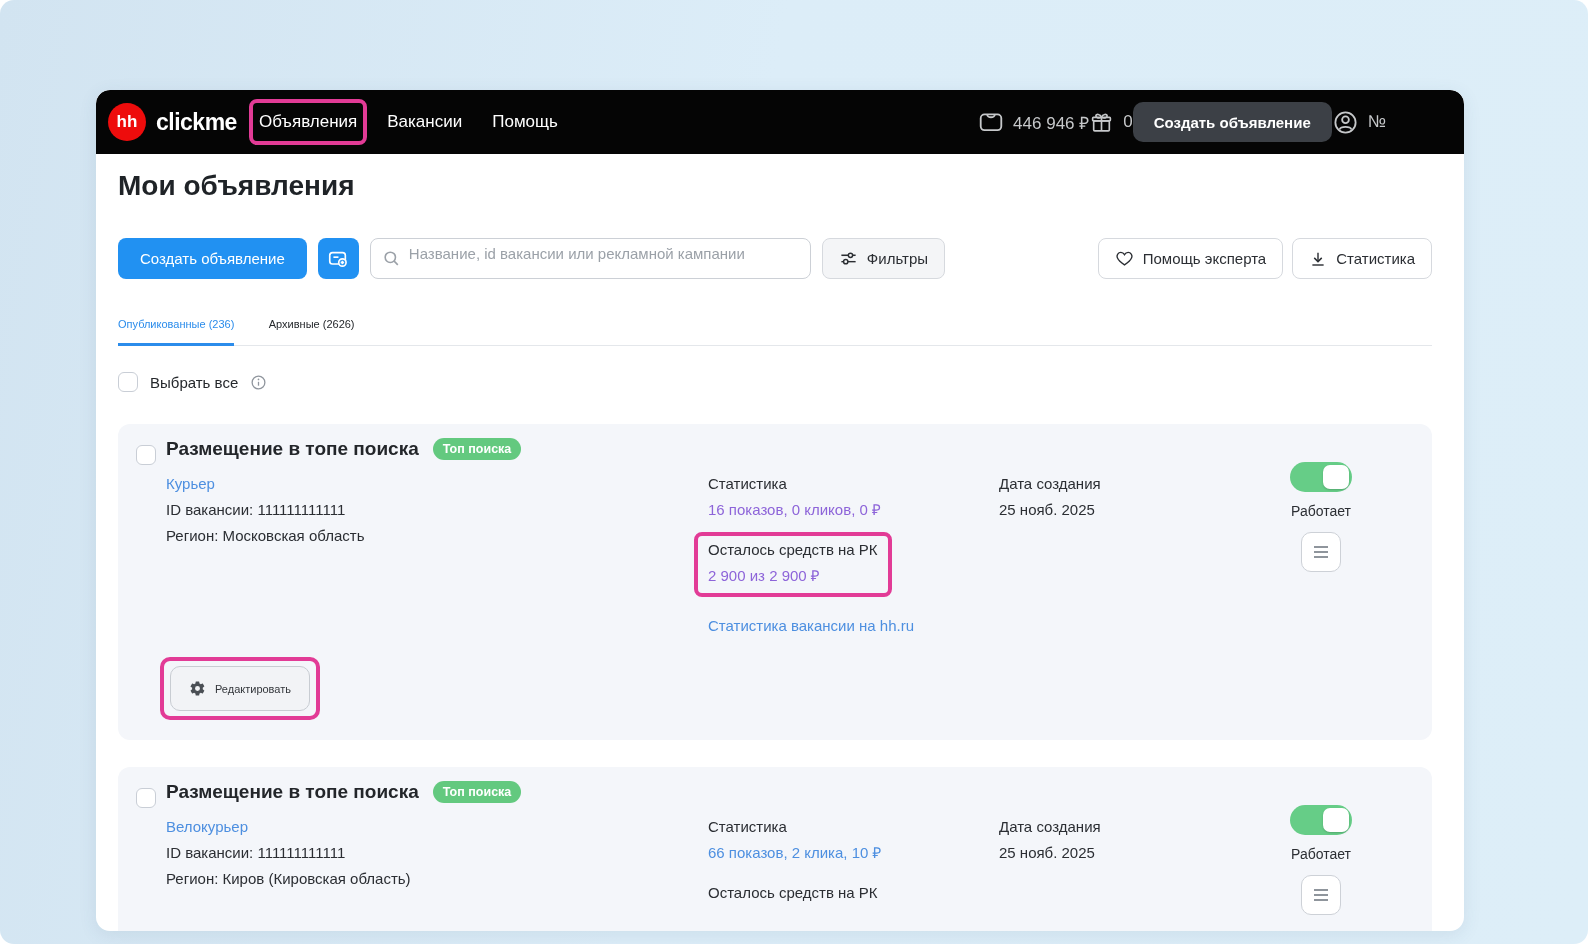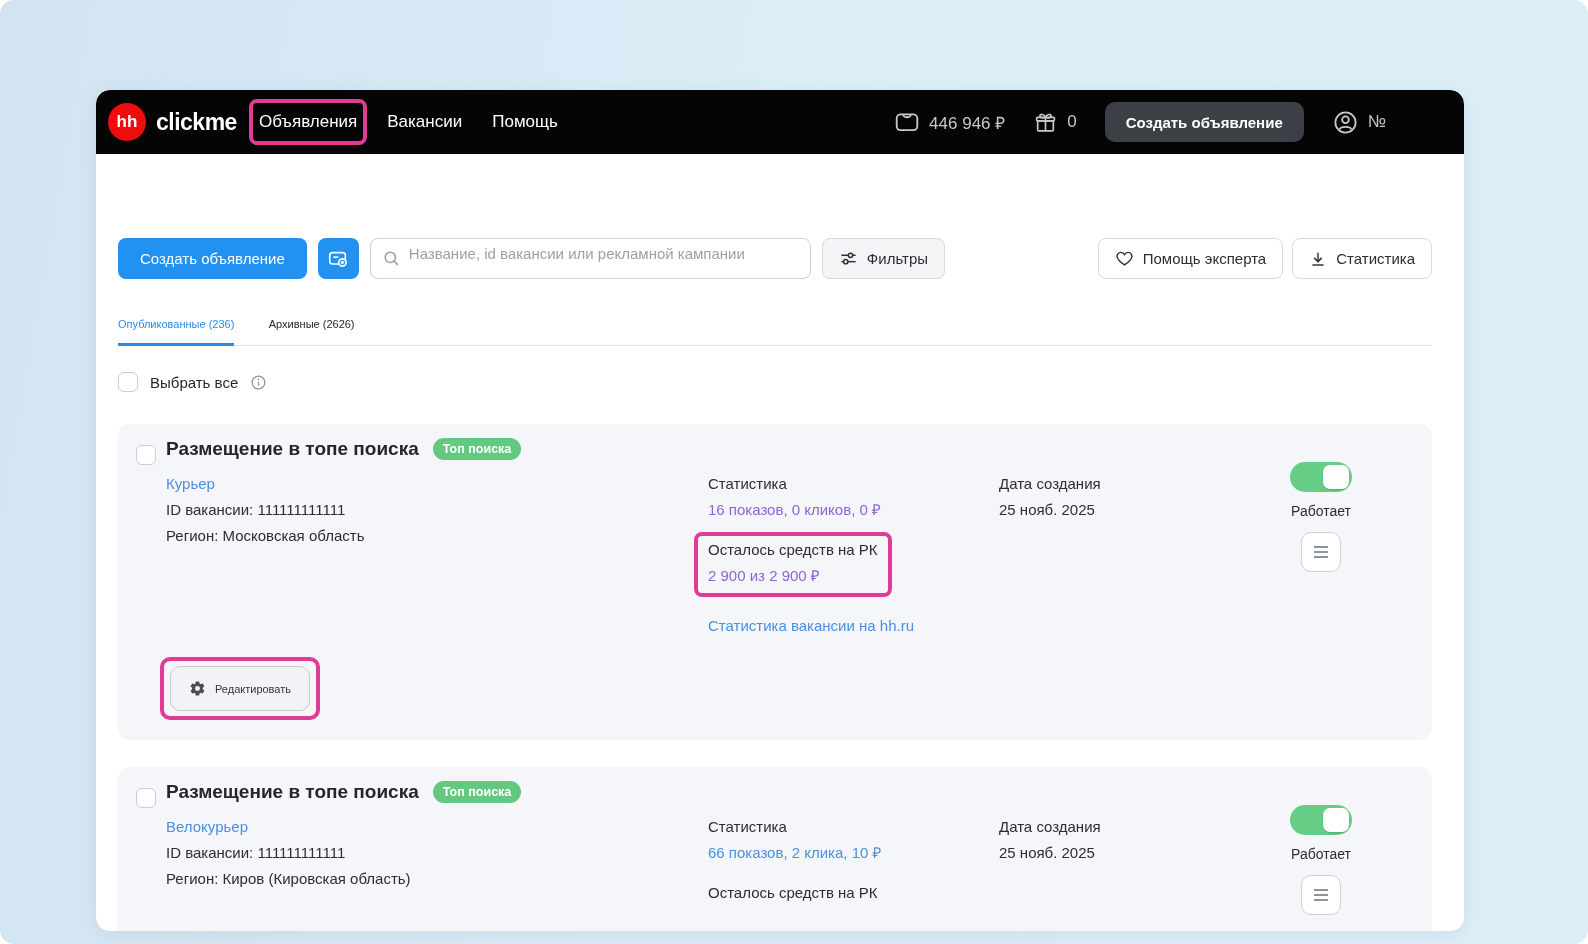--- a/index.html
+++ b/index.html
@@ -16,21 +16,21 @@
   .topbar { position:relative; height:64px; background:#050505; display:flex; align-items:center;
             padding:0 78px 0 12px; border-radius:14px 14px 0 0; }
   .brand-group { display:flex; align-items:center; gap:10px; }
   .logo { width:38px; height:38px; border-radius:50%; background:#ee0c0c; color:#fff;
           font-weight:bold; font-size:17px; display:flex; align-items:center; justify-content:center; }
   .brand { color:#fff; font-size:23px; font-weight:bold; letter-spacing:-.5px; }
   .topnav { display:flex; align-items:center; gap:30px; margin-left:22px; color:#fff; font-size:17px; }
   .nav-item { position:relative; cursor:pointer; white-space:nowrap; }
   .annotation { position:absolute; border:4px solid #e23b96; border-radius:8px; pointer-events:none; }
   .ann-nav { inset:-13px -10px; }
-  .top-right { display:flex; align-items:center; margin-left:auto; column-gap:28px; }
+  .top-right { display:flex; align-items:center; margin-left:auto; }
   .balance, .gift, .account { display:flex; align-items:center; gap:9px; color:#c6c8ca; font-size:17px; }
   .hdr-create { height:40px; padding:0 21px; background:#3c4046; border:none; border-radius:10px;
                 color:#fff; font-size:15px; font-weight:bold; font-family:inherit; cursor:pointer; }
   .icon { display:inline-flex; flex:none; }
 
   
   .main { position:relative; height:777px; }
   .page-title { position:absolute; left:22px; top:16px; font-size:28px; font-weight:bold; color:#1f2327; }
 
   .toolbar-left { position:absolute; left:22px; top:84px; display:flex; gap:11px; }
@@ -145,20 +145,21 @@
               <circle cx="12" cy="9.5" r="3"></circle>
               <path d="M6.7 18.2c1.2-3 9.4-3 10.6 0"></path>
             </svg>
           </span>
           <span>№</span>
         </div>
       </div>
     </header>
 
     <main class="main">
+      <h1 class="page-title">Мои объявления</h1>
 
       <div class="toolbar-left">
         <button class="btn btn-primary">Создать объявление</button>
         <button class="btn btn-primary-icon">
           <span class="icon">
             <svg width="22" height="22" viewBox="0 0 24 24" fill="none" stroke="#fff" stroke-width="1.8">
               <rect x="3" y="5" width="17" height="12.5" rx="3"></rect>
               <line x1="7" y1="10" x2="12.5" y2="10"></line>
               <circle cx="16.8" cy="15.8" r="4" fill="#2191f2"></circle>
               <line x1="16.8" y1="13.9" x2="16.8" y2="17.7"></line>

